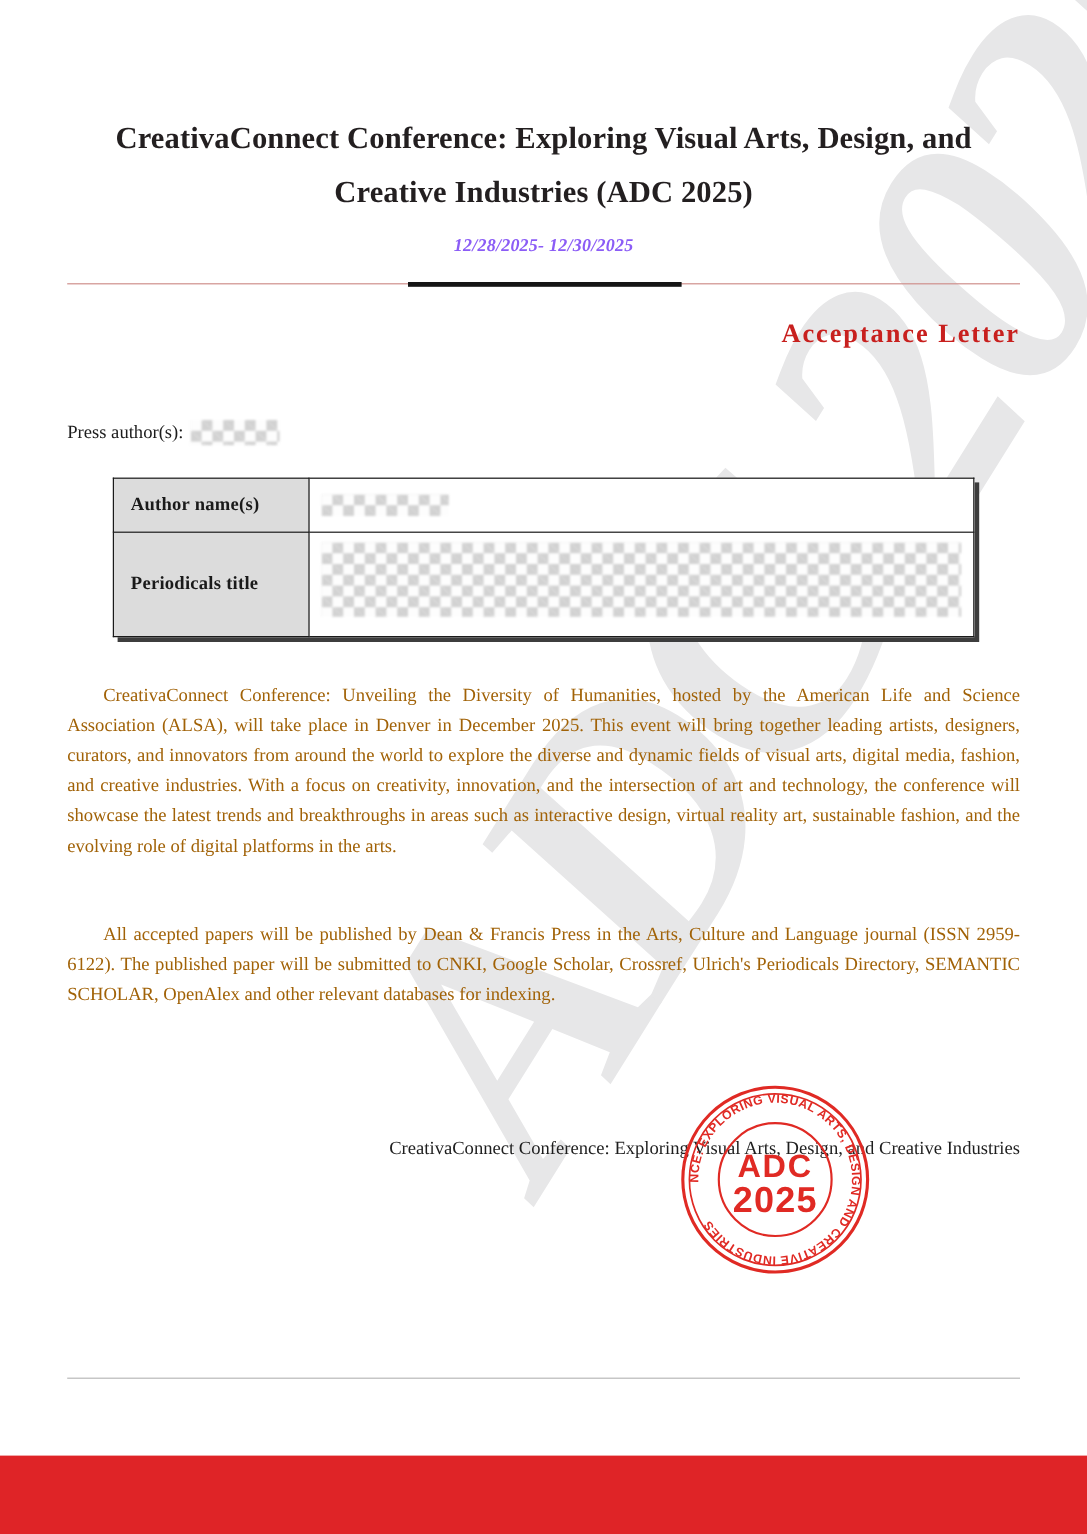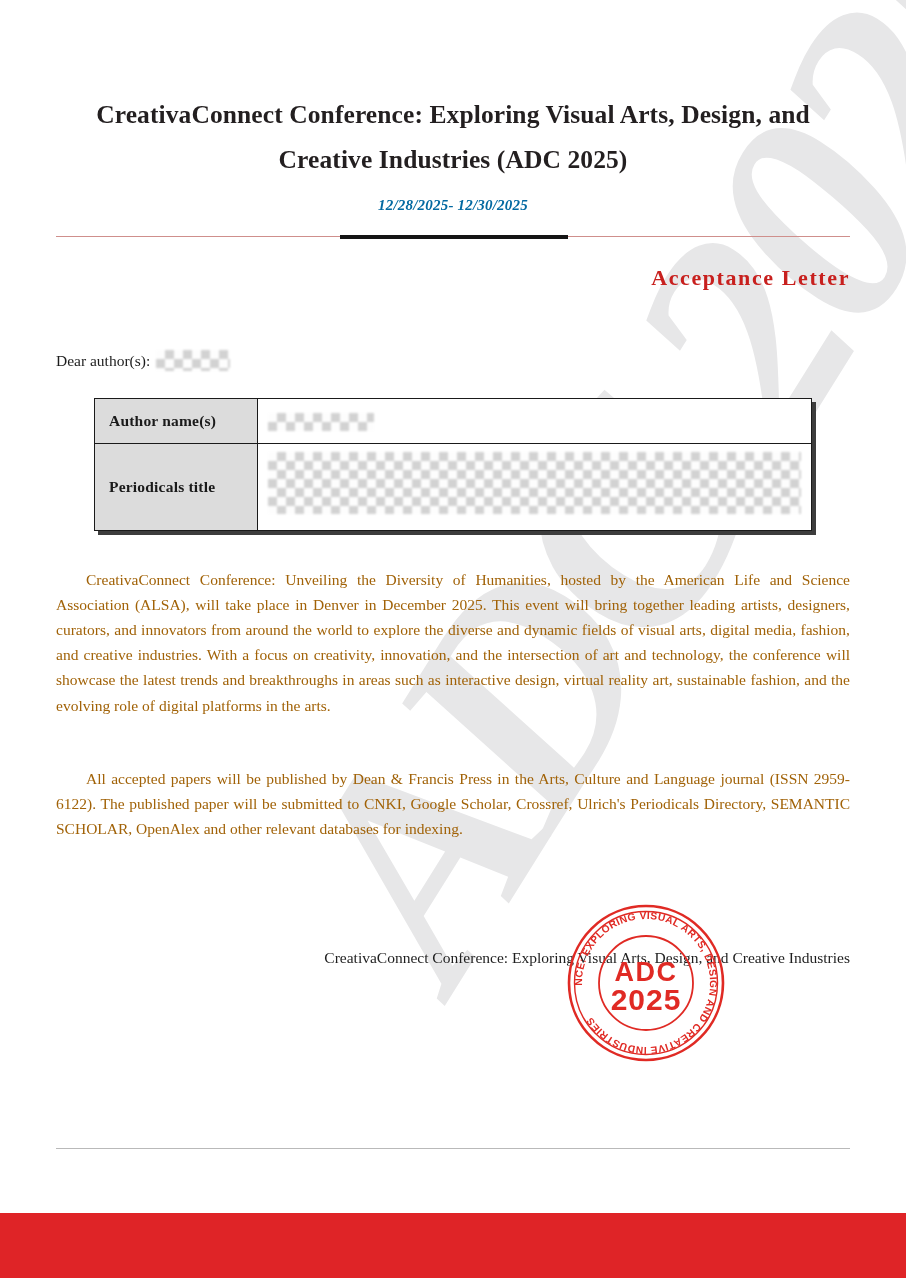--- a/index.html
+++ b/index.html
@@ -64,21 +64,21 @@
     line-height: 1.78;
     color: #231f20;
     letter-spacing: 0.1px;
   }
   .conf-dates {
     margin: 14px 0 0 0;
     text-align: center;
     font-size: 15px;
     font-weight: 700;
     font-style: italic;
-    color: #0369a1;
+    color: #8b5cf6;
     letter-spacing: 0.2px;
   }
 
   
   .divider {
     position: relative;
     height: 4px;
     margin-top: 21px;
     width: 794px;
   }
@@ -270,21 +270,21 @@
     <div class="conf-dates">12/28/2025- 12/30/2025</div>
 
     <div class="divider">
       <div class="divider-rose"></div>
       <div class="divider-black"></div>
     </div>
 
     <h2 class="letter-heading">Acceptance Letter</h2>
 
     <div class="salutation">
-      <span>Dear author(s):</span>
+      <span>Press author(s):</span>
       <span class="redacted redacted-name"></span>
     </div>
 
 
     <div class="table-wrap">
       <table class="info-table">
         <tbody>
           <tr class="row-author">
             <td class="label">Author name(s)</td>
             <td class="value">

